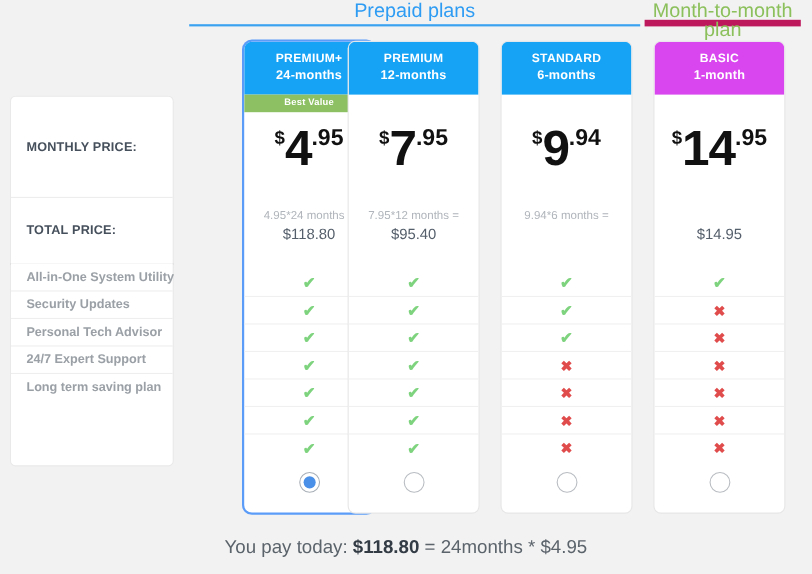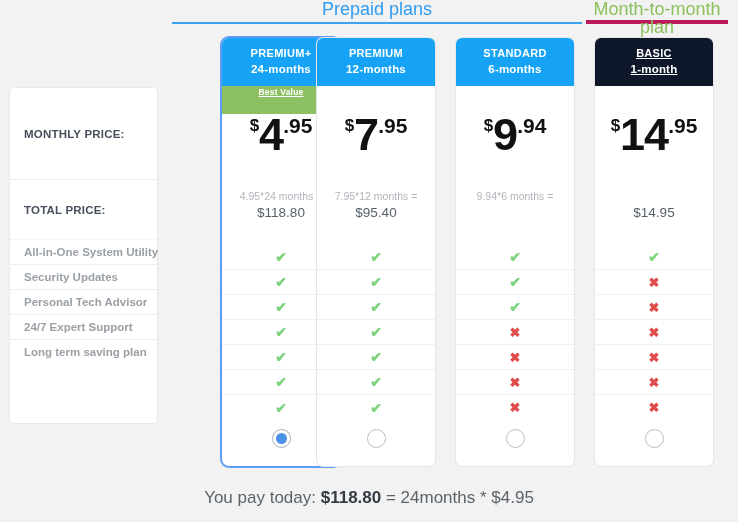--- a/index.html
+++ b/index.html
@@ -12,21 +12,21 @@
   #root { position: relative; width: 738px; height: 522px; }
 
   
   .tabs { position: absolute; left: 172px; top: 0; width: 556px; height: 24px; }
   .tab {
     position: absolute; top: 0; height: 24px;
     font-size: 18px; text-align: center; line-height: 18px;
     cursor: pointer; user-select: none;
   }
   .tab-prepaid { left: 0; width: 410px; color: #2f9cf3; border-bottom: 2px solid #3ba2f0; }
-  .tab-m2m     { left: 414px; width: 142px; color: #8cc05c; border-bottom: 4px solid #be185d; }
+  .tab-m2m     { left: 414px; width: 142px; color: #8cc05c; border-bottom: 6px solid #be185d; }
 
   
   .sidebar { position: absolute; left: 10px; top: 88px; width: 147px; }
   .side-card {
     background: #fff; border-radius: 4px 4px 0 0;
     box-shadow: 0 0 0 1px rgba(0,0,0,0.035);
   }
   .side-price-block { height: 92px; position: relative; border-bottom: 1px solid #ededed; }
   .side-total-block { height: 60px; position: relative; }
   .side-heading {
@@ -61,27 +61,27 @@
   .plan-0 { left: 12px; margin-left: 32px; }
   .plan-1 { left: 139px; }
   .plan-2 { left: 278px; }
   .plan-3 { left: 417px; }
 
   .plan-head {
     height: 48px; text-align: center; color: #fff;
     padding-top: 8px;
   }
   .plan-head.blue  { background: #17a3f5; }
-  .plan-head.green { background: #0f172a; text-decoration: underline; }
+  .plan-head.green { background: #d946ef; }
   .plan-name { font-size: 11px; font-weight: bold; letter-spacing: .3px; line-height: 15px; }
   .plan-term { font-size: 11.5px; font-weight: bold; letter-spacing: .2px; line-height: 16px; }
 
   .badge {
-    height: 28px; line-height: 12px; background: #8cc063; color: #fff;
-    font-size: 8.5px; font-weight: bold; text-align: center; letter-spacing: .2px; text-decoration: underline;
+    height: 16px; line-height: 12px; background: #8cc063; color: #fff;
+    font-size: 8.5px; font-weight: bold; text-align: center; letter-spacing: .2px;
   }
   .badge.empty { background: transparent; }
   .price {
     position: absolute; left: 0; width: 100%; top: 67px; height: 60px;
     display: flex; align-items: center; justify-content: center;
     color: #111;
   }
   .cur  { font-size: 17px; font-weight: bold; align-self: flex-start; margin-top: 11px; }
   .whole{ font-size: 45px; font-weight: bold; line-height: 46px; letter-spacing: -1px; }
   .cent { font-size: 21px; font-weight: bold; align-self: flex-start; margin-top: 9px; }

